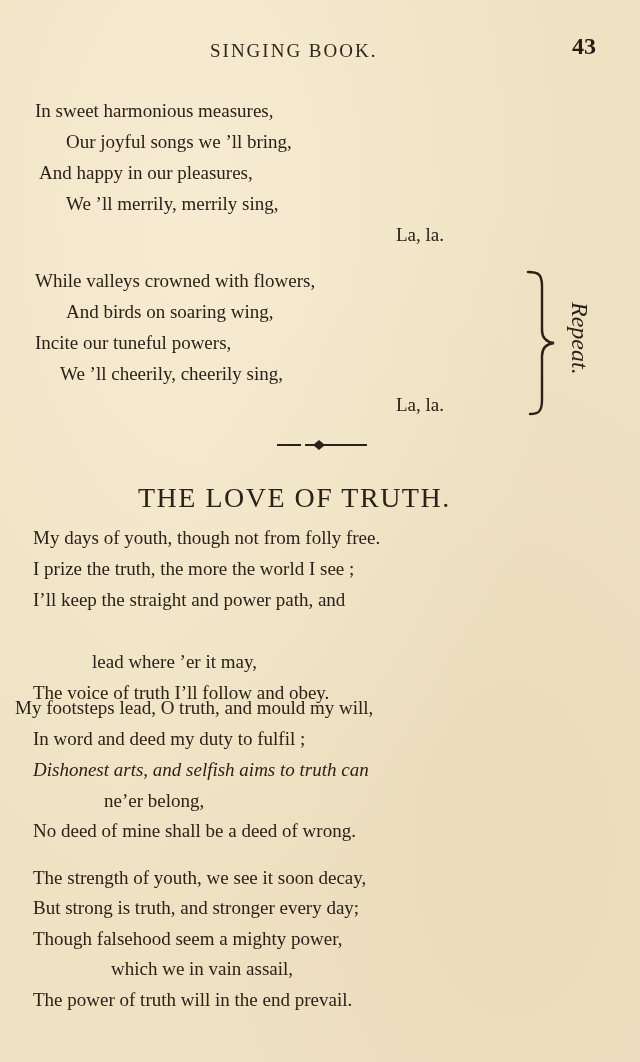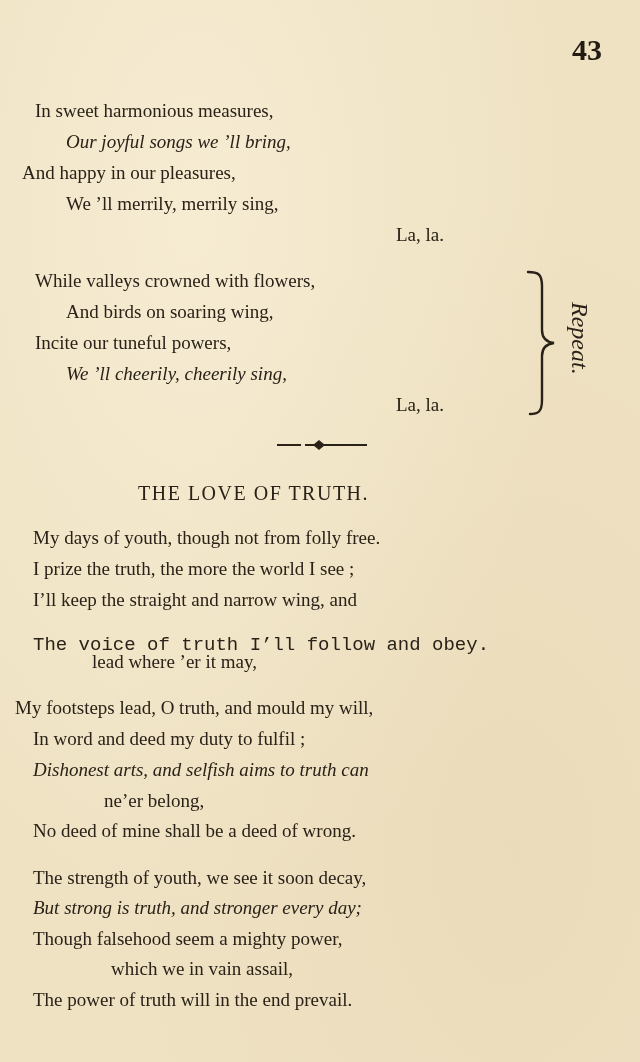--- a/index.html
+++ b/index.html
@@ -31,37 +31,37 @@
       font-size: 19px;
       letter-spacing: 2px;
       color: #2e261b;
     }
     .page-number {
       position: absolute;
       top: 33px;
       left: 572px;
       font-family: "Liberation Serif", serif;
       font-weight: bold;
-      font-size: 30px;
+      font-size: 24px;
       color: #231c12;
     }
     .line {
       position: absolute;
       font-family: "Liberation Serif", serif;
       font-size: 19px;
       line-height: 30px;
       white-space: nowrap;
       color: #2a2218;
     }
     .title {
       position: absolute;
       top: 482px;
       left: 138px;
       font-family: "Liberation Serif", serif;
-      font-size: 20px;
+      font-size: 28px;
       letter-spacing: 1.5px;
       color: #2a2218;
       white-space: nowrap;
     }
     .ornament {
       position: absolute;
       top: 438px;
       left: 275px;
       width: 95px;
       height: 14px;
@@ -83,68 +83,69 @@
       writing-mode: vertical-rl;
       color: #2a2218;
       white-space: nowrap;
     }
   </style>
 </head>
 <body>
 
 <div class="page">
 
+  <div class="running-head">SINGING BOOK.</div>
   <div class="page-number">43</div>
 
   <div>
     <div class="line" style="top:96px;left:35px;">In sweet harmonious measures,</div>
-    <div class="line" style="top:127px;left:66px;font-style:italic;">Our joyful songs we ’ll bring,</div>
-    <div class="line" style="top:158px;left:22px;text-align:center;">And happy in our pleasures,</div>
+    <div class="line" style="top:127px;left:66px;">Our joyful songs we ’ll bring,</div>
+    <div class="line" style="top:158px;left:39px;text-align:center;">And happy in our pleasures,</div>
     <div class="line" style="top:189px;left:66px;">We ’ll merrily, merrily sing,</div>
     <div class="line" style="top:220px;left:396px;">La, la.</div>
   </div>
 
   <div>
     <div class="line" style="top:266px;left:35px;">While valleys crowned with flowers,</div>
     <div class="line" style="top:297px;left:66px;">And birds on soaring wing,</div>
     <div class="line" style="top:328px;left:35px;">Incite our tuneful powers,</div>
-    <div class="line" style="top:359px;left:66px;font-style:italic;">We ’ll cheerily, cheerily sing,</div>
+    <div class="line" style="top:359px;left:60px;">We ’ll cheerily, cheerily sing,</div>
     <div class="line" style="top:390px;left:396px;">La, la.</div>
   </div>
 
   <svg class="brace" viewBox="0 0 34 150">
     <path d="M2 4 C 12 4, 16 6, 16 18 L 16 62 C 16 70, 20 74, 28 75 C 20 76, 16 80, 16 88 L 16 132 C 16 144, 12 146, 4 146" fill="none" stroke="#2a2218" stroke-width="2.4" stroke-linecap="round"></path>
   </svg>
   <div class="repeat">Repeat.</div>
 
   <svg class="ornament" viewBox="0 0 95 14">
     <line x1="2" y1="7" x2="26" y2="7" stroke="#2a2218" stroke-width="2"></line>
     <line x1="30" y1="7" x2="92" y2="7" stroke="#2a2218" stroke-width="2"></line>
     <path d="M 38 7 L 44 2 L 50 7 L 44 12 Z" fill="#2a2218"></path>
   </svg>
 
   <div class="title">THE LOVE OF TRUTH.</div>
 
   <div>
     <div class="line" style="top:523px;left:33px;">My days of youth, though not from folly free.</div>
     <div class="line" style="top:554px;left:33px;">I prize the truth, the more the world I see ;</div>
-    <div class="line" style="top:585px;left:33px;">I’ll keep the straight  and narrow wing, and</div>
+    <div class="line" style="top:585px;left:33px;">I’ll keep the straight  and power path, and</div>
     <div class="line" style="top:615px;left:92px;margin-top:32px;">lead where ’er it may,</div>
-    <div class="line" style="top:630px;left:33px;font-family:Liberation Mono, monospace;">The voice of truth I’ll follow and obey.</div>
+    <div class="line" style="top:678px;left:33px;">The voice of truth I’ll follow and obey.</div>
   </div>
 
   <div>
     <div class="line" style="top:693px;left:15px;">My footsteps lead, O truth, and mould my will,</div>
     <div class="line" style="top:724px;left:33px;">In word and deed my duty to fulfil ;</div>
     <div class="line" style="top:755px;left:33px;font-style:italic;">Dishonest arts, and selfish aims to truth can</div>
     <div class="line" style="top:786px;left:104px;">ne’er belong,</div>
     <div class="line" style="top:816px;left:33px;">No deed of mine shall be a deed of wrong.</div>
   </div>
 
   <div>
     <div class="line" style="top:863px;left:33px;">The strength of youth, we see it soon decay,</div>
-    <div class="line" style="top:893px;left:33px;font-style:italic;">But strong is truth, and stronger every day;</div>
+    <div class="line" style="top:893px;left:33px;">But strong is truth, and stronger every day;</div>
     <div class="line" style="top:924px;left:33px;">Though  falsehood  seem  a  mighty  power,</div>
     <div class="line" style="top:954px;left:92px;margin-left:19px;">which we in vain assail,</div>
     <div class="line" style="top:985px;left:33px;">The power of truth will in the end prevail.</div>
   </div>
 
 </div>
 
 </body></html>

